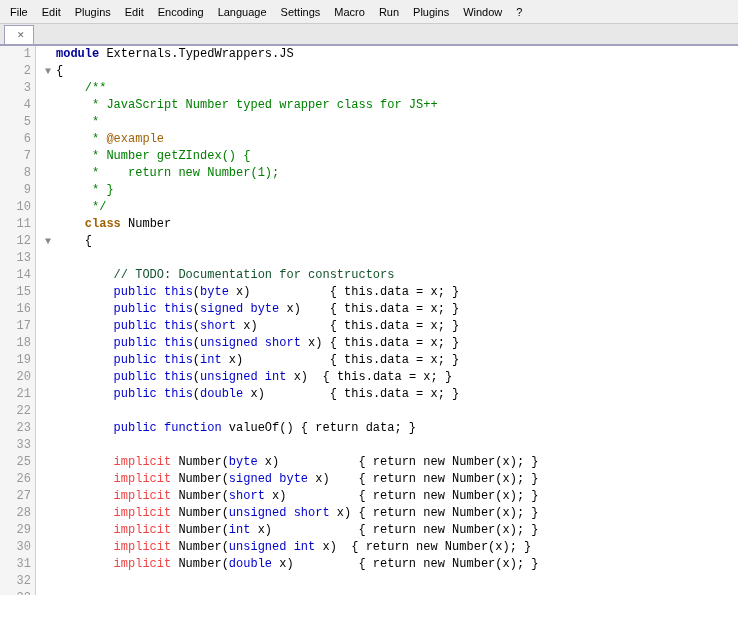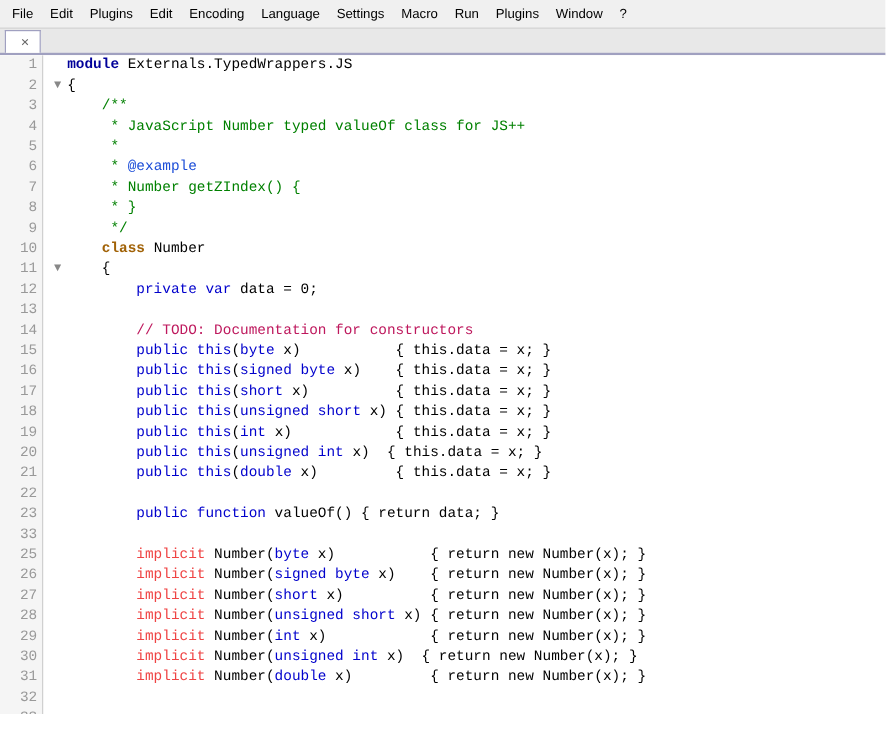--- a/index.html
+++ b/index.html
@@ -104,23 +104,23 @@
       cursor: pointer;
     }
     .fold-gutter.empty { visibility: hidden; }
     .code-content {
       display: inline;
     }
 
     
     .kw { color: #a16207; font-weight: bold; }
     .kw2 { color: #0000cc; }
-    .comment { color: #be185d; text-align: center; }
+    .comment { color: #14532d; text-align: center; }
     .doc-comment { color: #008000; }
-    .javadoc-tag { color: #1d4ed8; }
+    .javadoc-tag { color: #a16207; }
     .plain { color: #000000; }
     .type { color: #0000cc; }
     .module-kw { color: #000099; font-weight: bold; }
     .implicit-kw { color: #ef4444; }
   </style>
 </head>
 <body>
 
 <div class="menubar">
 <div class="menu-item">File</div>
@@ -177,29 +177,29 @@
       <span>29</span>
       <span>30</span>
       <span>31</span>
       <span>32</span>
       <span>33</span>
     </div>
   <div class="code-area" id="code-area">
       <div class="code-line"><span class="fold-gutter empty">▶</span><span class="code-content"><span class="module-kw">module</span><span class="plain"> Externals.TypedWrappers.JS</span></span></div>
       <div class="code-line"><span class="fold-gutter">▼</span><span class="code-content"><span class="plain">{</span></span></div>
       <div class="code-line"><span class="fold-gutter empty">▶</span><span class="code-content"><span class="plain">    </span><span class="doc-comment">/**</span></span></div>
-      <div class="code-line"><span class="fold-gutter empty">▶</span><span class="code-content"><span class="doc-comment">     * JavaScript Number typed valueOf class for JS++</span></span></div>
+      <div class="code-line"><span class="fold-gutter empty">▶</span><span class="code-content"><span class="doc-comment">     * JavaScript Number typed wrapper class for JS++</span></span></div>
       <div class="code-line"><span class="fold-gutter empty">▶</span><span class="code-content"><span class="doc-comment">     *</span></span></div>
       <div class="code-line"><span class="fold-gutter empty">▶</span><span class="code-content"><span class="doc-comment">     * </span><span class="javadoc-tag">@example</span></span></div>
       <div class="code-line"><span class="fold-gutter empty">▶</span><span class="code-content"><span class="doc-comment">     * Number getZIndex() {</span></span></div>
+      <div class="code-line"><span class="fold-gutter empty">▶</span><span class="code-content"><span class="doc-comment">     *    return new Number(1);</span></span></div>
       <div class="code-line"><span class="fold-gutter empty">▶</span><span class="code-content"><span class="doc-comment">     * }</span></span></div>
       <div class="code-line"><span class="fold-gutter empty">▶</span><span class="code-content"><span class="doc-comment">     */</span></span></div>
       <div class="code-line"><span class="fold-gutter empty">▶</span><span class="code-content"><span class="plain">    </span><span class="kw">class</span><span class="plain"> Number</span></span></div>
       <div class="code-line"><span class="fold-gutter">▼</span><span class="code-content"><span class="plain">    {</span></span></div>
-      <div class="code-line"><span class="fold-gutter empty">▶</span><span class="code-content"><span class="plain">        </span><span class="kw2">private</span><span class="plain"> </span><span class="kw2">var</span><span class="plain"> data = 0;</span></span></div>
       <div class="code-line"><span class="fold-gutter empty">▶</span><span class="code-content"></span></div>
       <div class="code-line"><span class="fold-gutter empty">▶</span><span class="code-content"><span class="plain">        </span><span class="comment">// TODO: Documentation for constructors</span></span></div>
       <div class="code-line"><span class="fold-gutter empty">▶</span><span class="code-content"><span class="plain">        </span><span class="kw2">public</span><span class="plain"> </span><span class="kw2">this</span><span class="plain">(</span><span class="type">byte</span><span class="plain"> x)           { this.data = x; }</span></span></div>
       <div class="code-line"><span class="fold-gutter empty">▶</span><span class="code-content"><span class="plain">        </span><span class="kw2">public</span><span class="plain"> </span><span class="kw2">this</span><span class="plain">(</span><span class="type">signed byte</span><span class="plain"> x)    { this.data = x; }</span></span></div>
       <div class="code-line"><span class="fold-gutter empty">▶</span><span class="code-content"><span class="plain">        </span><span class="kw2">public</span><span class="plain"> </span><span class="kw2">this</span><span class="plain">(</span><span class="type">short</span><span class="plain"> x)          { this.data = x; }</span></span></div>
       <div class="code-line"><span class="fold-gutter empty">▶</span><span class="code-content"><span class="plain">        </span><span class="kw2">public</span><span class="plain"> </span><span class="kw2">this</span><span class="plain">(</span><span class="type">unsigned short</span><span class="plain"> x) { this.data = x; }</span></span></div>
       <div class="code-line"><span class="fold-gutter empty">▶</span><span class="code-content"><span class="plain">        </span><span class="kw2">public</span><span class="plain"> </span><span class="kw2">this</span><span class="plain">(</span><span class="type">int</span><span class="plain"> x)            { this.data = x; }</span></span></div>
       <div class="code-line"><span class="fold-gutter empty">▶</span><span class="code-content"><span class="plain">        </span><span class="kw2">public</span><span class="plain"> </span><span class="kw2">this</span><span class="plain">(</span><span class="type">unsigned int</span><span class="plain"> x)  { this.data = x; }</span></span></div>
       <div class="code-line"><span class="fold-gutter empty">▶</span><span class="code-content"><span class="plain">        </span><span class="kw2">public</span><span class="plain"> </span><span class="kw2">this</span><span class="plain">(</span><span class="type">double</span><span class="plain"> x)         { this.data = x; }</span></span></div>
       <div class="code-line"><span class="fold-gutter empty">▶</span><span class="code-content"></span></div>

